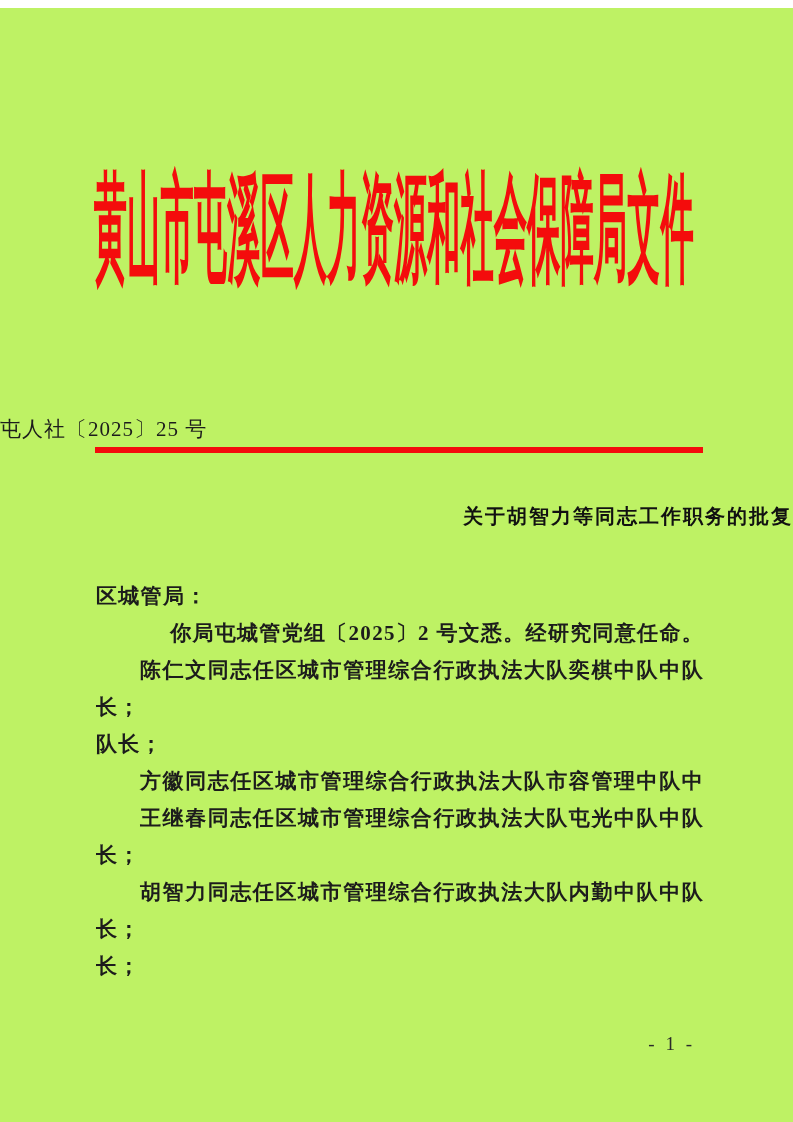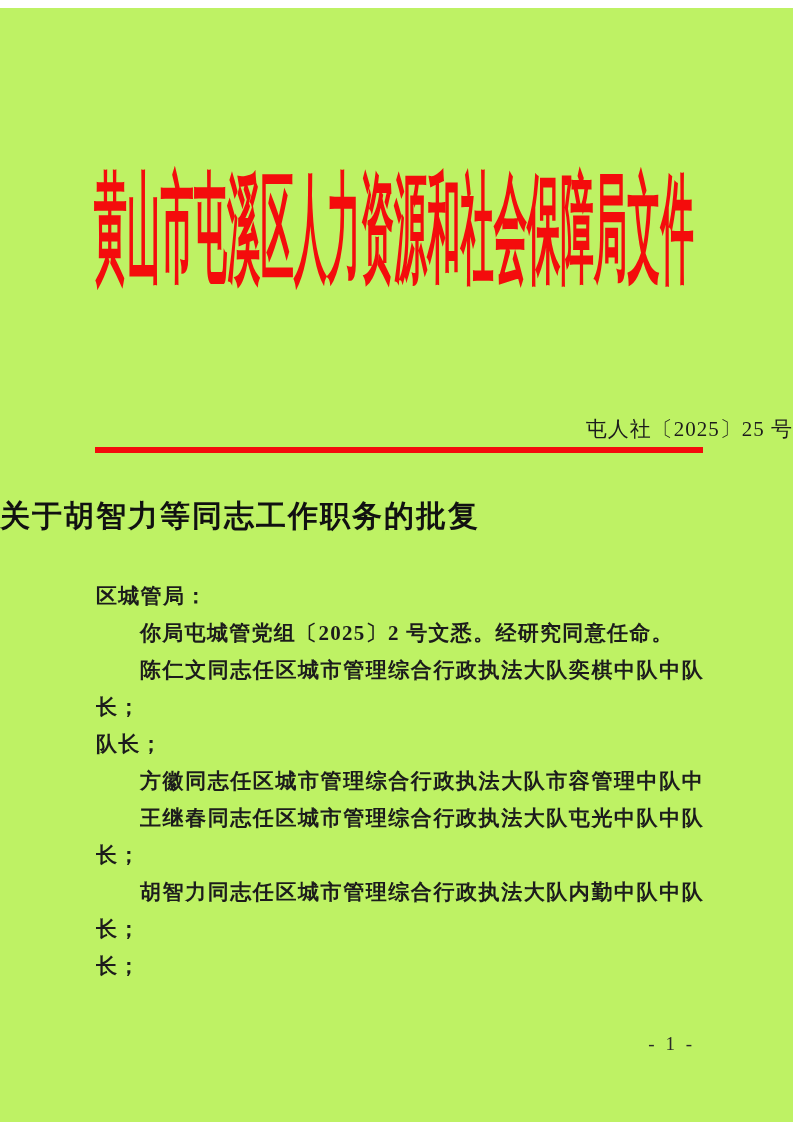--- a/index.html
+++ b/index.html
@@ -36,61 +36,61 @@
     transform: scaleY(3.6);
     transform-origin: 50% 0;
     white-space: nowrap;
     letter-spacing: 0.3px;
   }
   .doc-number {
     position: absolute;
     top: 407px;
     left: 0;
     width: 100%;
-    text-align: right;
+    text-align: left;
     font-size: 21px;
     line-height: 28px;
     letter-spacing: 1px;
     color: var(--ink);
   }
   .red-rule {
     position: absolute;
     top: 439px;
     left: 95px;
     width: 608px;
     height: 6px;
     background: var(--red);
   }
   .doc-title {
     position: absolute;
     top: 487px;
     left: 0;
     width: 100%;
-    text-align: left;
-    font-size: 30px;
+    text-align: right;
+    font-size: 20px;
     line-height: 42px;
     font-weight: bold;
     letter-spacing: 2px;
     color: #111111;
   }
   .doc-body {
     position: absolute;
     top: 570px;
     left: 96px;
     width: 608px;
     font-size: 21px;
     letter-spacing: 1.3px;
     color: var(--ink);
   }
   .body-line {
     height: 37px;
     line-height: 37px;
     font-weight: bold;
   }
-  .body-line.indent { text-indent: 44px; }
+  .body-line.indent { text-indent: 44px; text-align: right; }
   .body-line.fill {
     text-align: justify;
     text-align-last: justify;
   }
   .page-number {
     position: absolute;
     top: 1024px;
     right: 98px;
     font-size: 19px;
     line-height: 24px;

